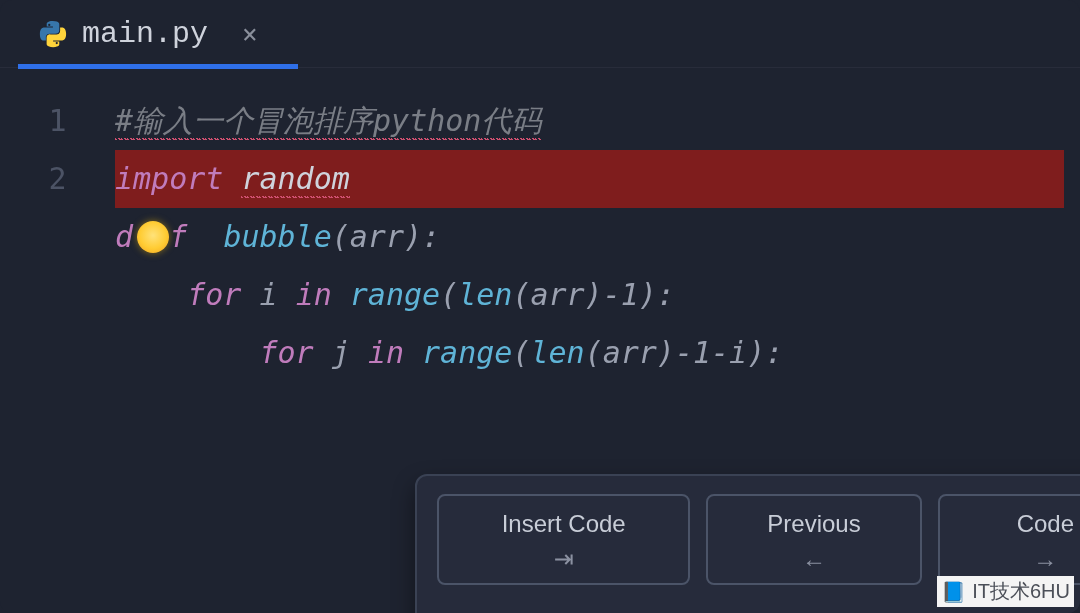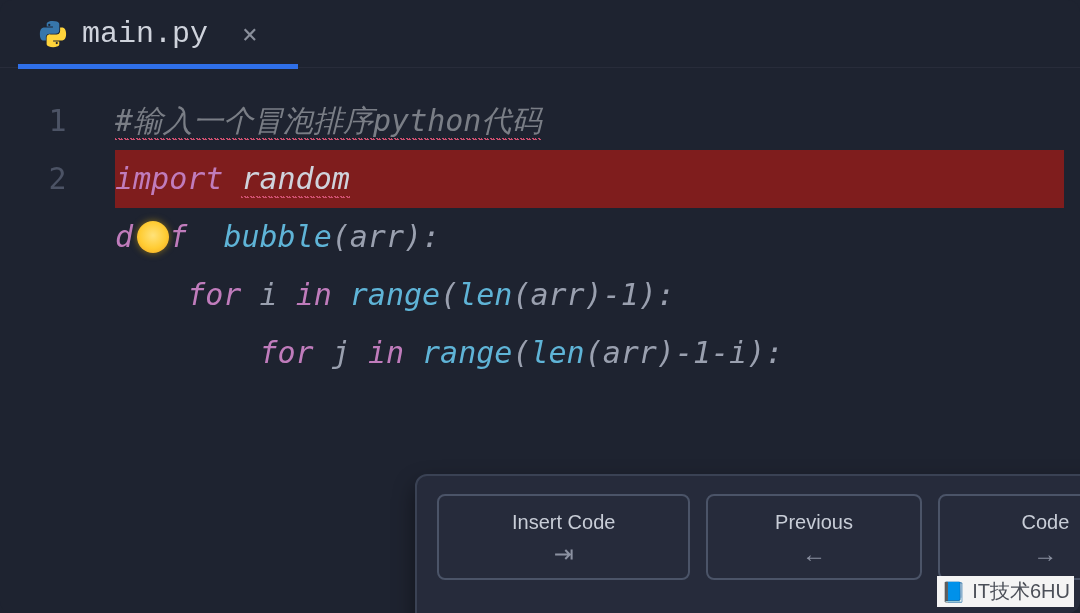--- a/index.html
+++ b/index.html
@@ -116,21 +116,21 @@
     flex:1;
     border:2px solid #4b5468;
     border-radius:8px;
     padding:14px 0 10px 0;
     display:flex; flex-direction:column; align-items:center; justify-content:center;
     color:#c8cdd7;
     cursor:pointer;
     background:transparent;
   }
   .btn:first-child { flex:1.18; }
-  .btn-label { font-size:20px; line-height:1.2;text-align:center; }
+  .btn-label { font-size:24px; line-height:1.2;text-align:center; }
   .btn-glyph { font-size:24px; color:#8b91a1; margin-top:6px; }
   .panel-row2 {
     display:flex; align-items:center; justify-content:space-between;
     padding:10px 26px 20px 26px;
     color:#868c9a; font-size:26px;
   }
   
   .watermark {
     position:absolute; right:6px; bottom:6px;
     display:flex; align-items:center; gap:6px;

